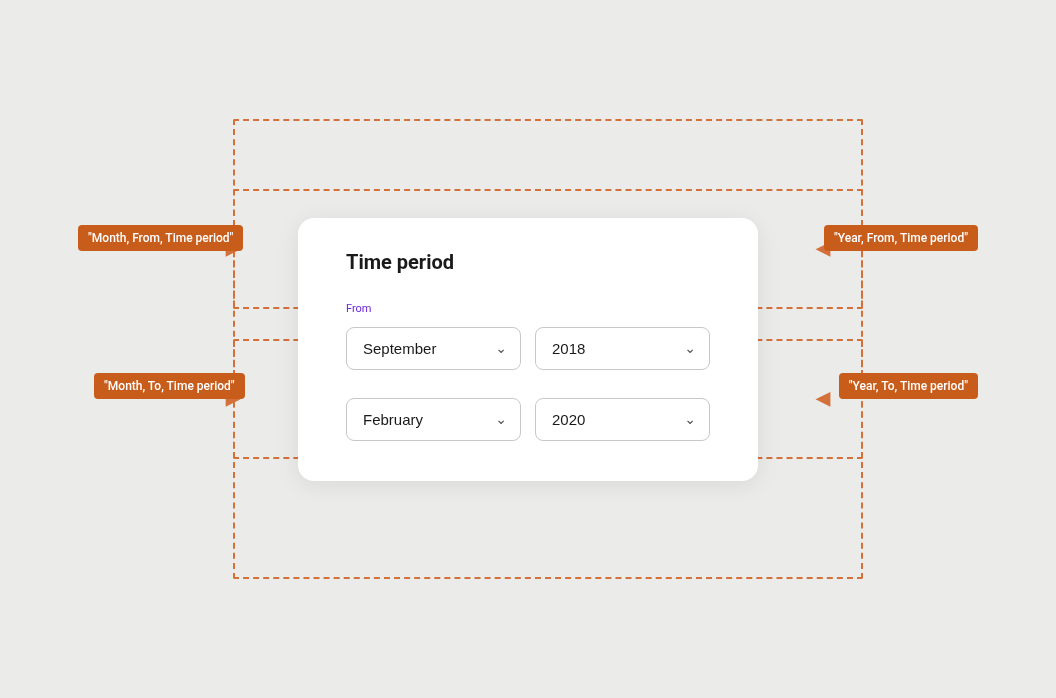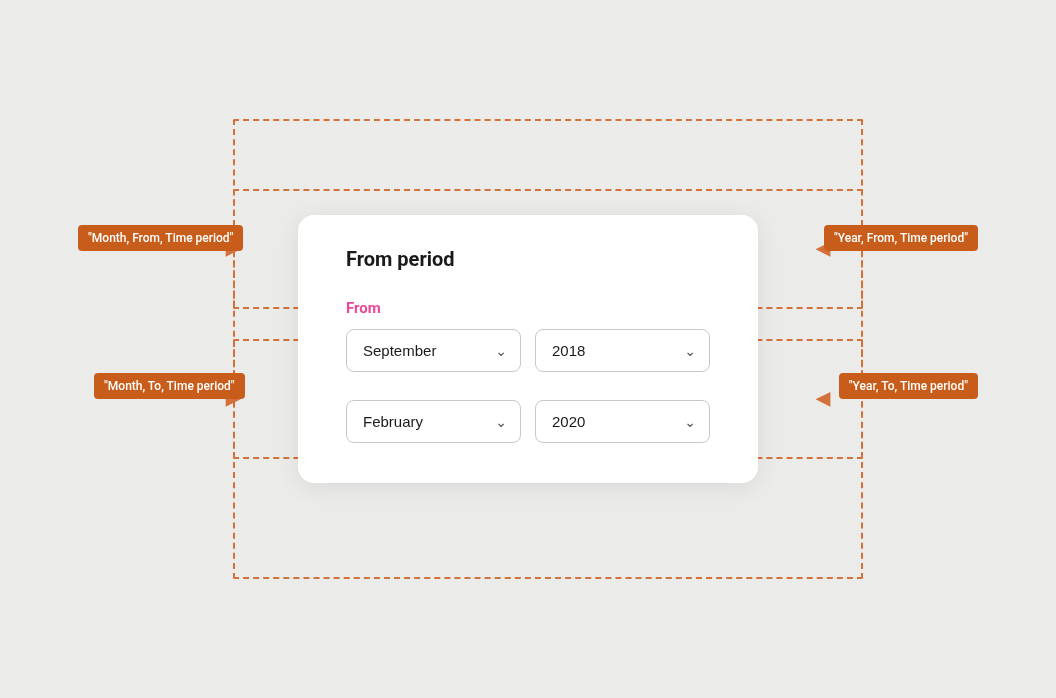--- a/index.html
+++ b/index.html
@@ -36,23 +36,23 @@
     }
 
     .card-title {
       font-size: 20px;
       font-weight: 700;
       color: #1a1a1a;
       margin-bottom: 28px;
     }
 
     .section-label {
-      font-size: 15px;
-      font-weight: 700;
-      color: #ec4899;
+      font-size: 11px;
+      font-weight: 400;
+      color: #6d28d9;
       margin-bottom: 12px;
     }
 
     .from-section {
       margin-bottom: 28px;
     }
 
     .to-section {}
 
     .row {
@@ -199,21 +199,21 @@
   <div class="arrow arrow-left-to">▶</div>
   <div class="arrow arrow-right-from">◀</div>
   <div class="arrow arrow-right-to">◀</div>
 
   <div class="label-badge badge-month-from">"Month, From, Time period"</div>
   <div class="label-badge badge-year-from">"Year, From, Time period"</div>
   <div class="label-badge badge-month-to">"Month, To, Time period"</div>
   <div class="label-badge badge-year-to">"Year, To, Time period"</div>
 
   <div class="card">
-    <div class="card-title">From period</div>
+    <div class="card-title">Time period</div>
 
     <div class="from-section">
       <div class="section-label">From</div>
       <div class="row">
         <div class="select-wrapper">
           <select id="from-month">
           <option value="January">January</option><option value="February">February</option><option value="March">March</option><option value="April">April</option><option value="May">May</option><option value="June">June</option><option value="July">July</option><option value="August">August</option><option value="September" selected="">September</option><option value="October">October</option><option value="November">November</option><option value="December">December</option></select>
           <span class="chevron-icon">⌄</span>
         </div>
         <div class="select-wrapper">

